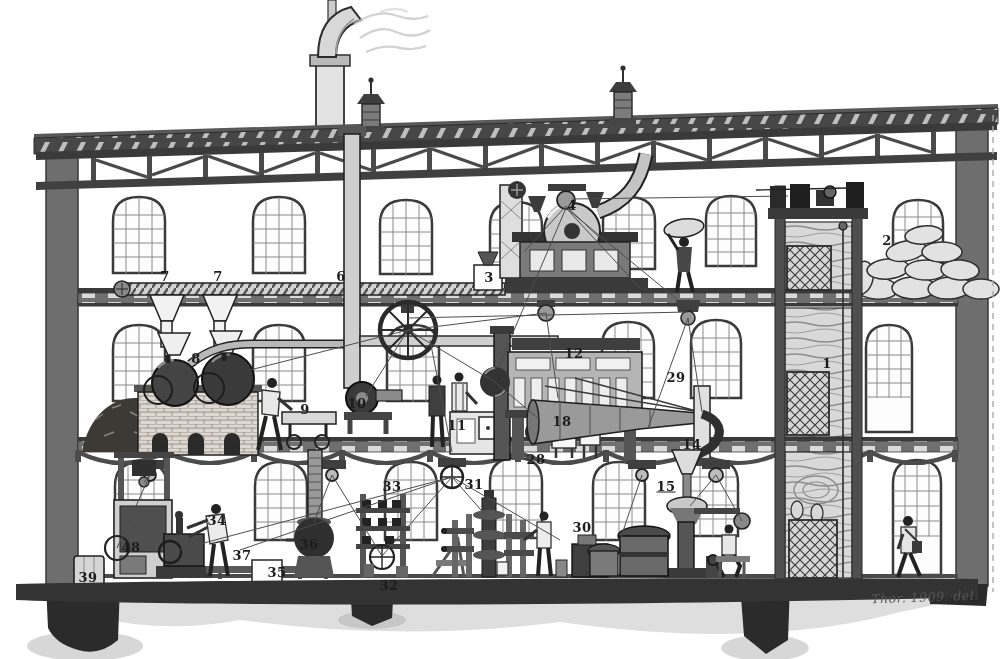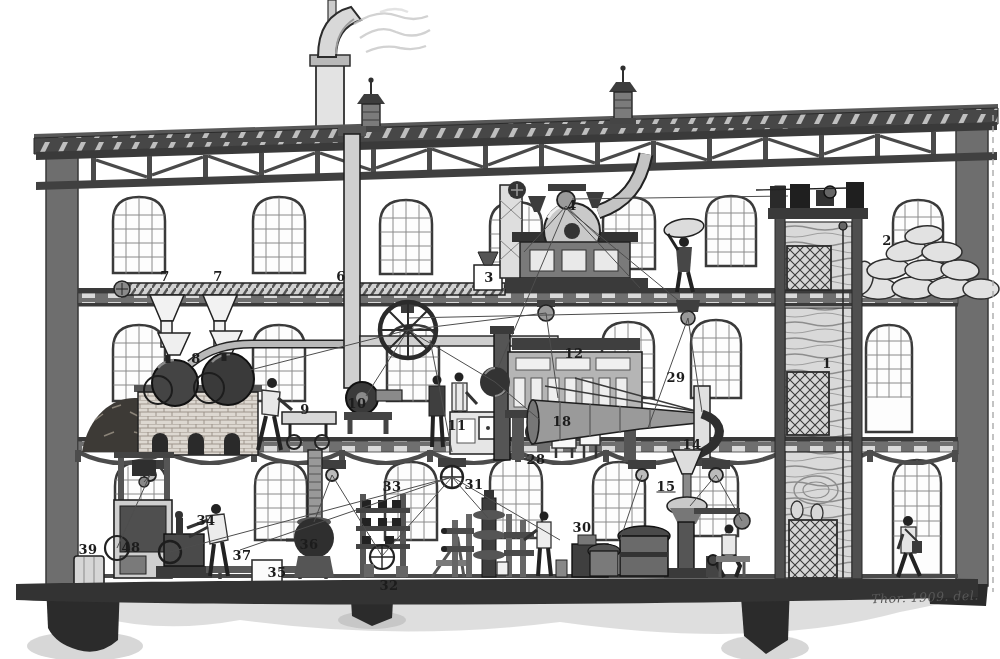--- a/index.html
+++ b/index.html
@@ -631,23 +631,23 @@
       <span class="callout" style="left: 196px; top: 358px;">8</span>
       <span class="callout" style="left: 357px; top: 403px;">10</span>
       <span class="callout" style="left: 305px; top: 409px;">9</span>
       <span class="callout" style="left: 457px; top: 425px; text-align: center;">11</span>
       <span class="callout" style="left: 574px; top: 353px;">12</span>
       <span class="callout" style="left: 536px; top: 443px; margin-top: 16px;">28</span>
       <span class="callout" style="left: 562px; top: 421px;">18</span>
       <span class="callout" style="left: 676px; top: 377px;">29</span>
       <span class="callout" style="left: 692px; top: 444px;">14</span>
       <span class="callout" style="left: 827px; top: 363px;">1</span>
-      <span class="callout" style="left: 88px; top: 549px;">39</span>
+      <span class="callout" style="left: 88px; top: 577px;">39</span>
       <span class="callout" style="left: 131px; top: 547px;">48</span>
-      <span class="callout" style="left: 182px; top: 520px; padding-left: 48px;">34</span>
+      <span class="callout" style="left: 193px; top: 520px; padding-left: 48px;">34</span>
       <span class="callout" style="left: 242px; top: 555px;">37</span>
       <span class="callout" style="left: 309px; top: 512px; margin-top: 32px;">36</span>
       <span class="callout" style="left: 266px; top: 572px; margin-left: 11px;">35</span>
       <span class="callout" style="left: 392px; top: 486px;">33</span>
       <span class="callout" style="left: 389px; top: 573px; margin-top: 12px;">32</span>
       <span class="callout" style="left: 474px; top: 484px;">31</span>
       <span class="callout" style="left: 582px; top: 527px;">30</span>
       <span class="callout" style="left: 666px; top: 486px; text-decoration: underline;">15</span>
     </div>
 </div>

